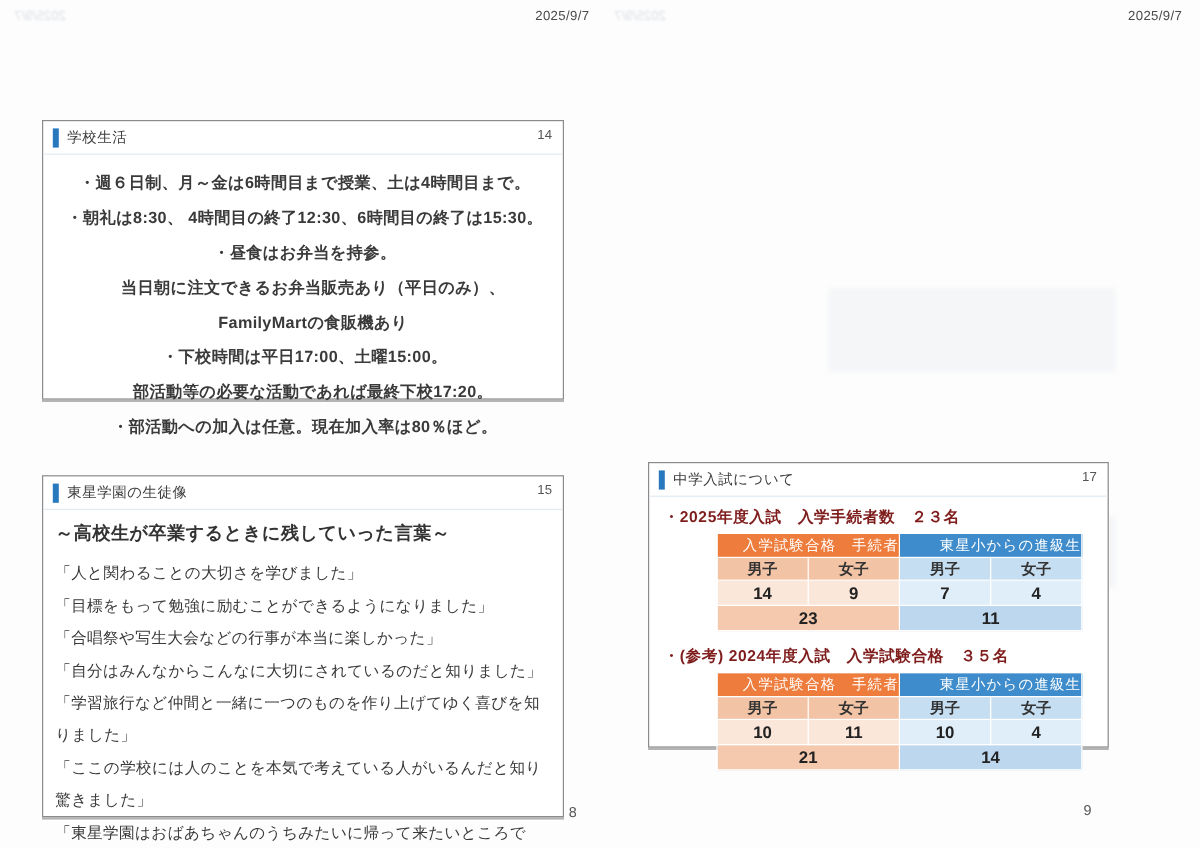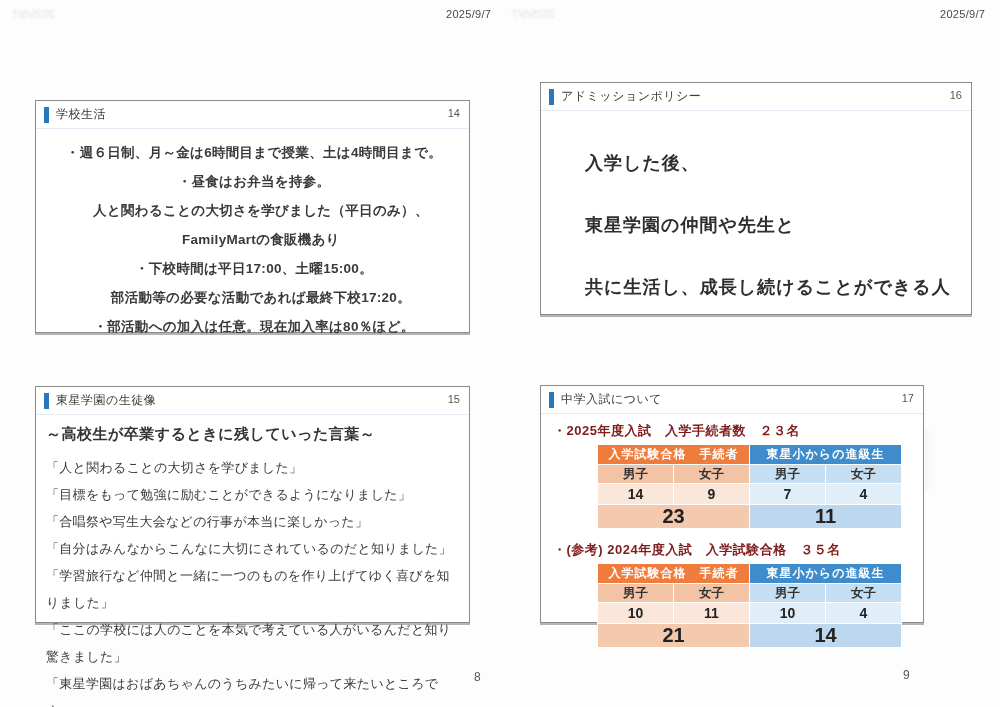--- a/index.html
+++ b/index.html
@@ -42,21 +42,21 @@
 
   .slide{
     position:absolute;
     background:#ffffff;
     border:1px solid var(--slide-border,#8b8b8b);
     box-shadow:0 2px 0 rgba(90,90,90,0.45);
     box-sizing:border-box;
   }
   #slide-school-life{left:35px;top:100px;width:435px;height:233px;}
   #slide-admission{left:540px;top:82px;width:432px;height:233px;}
-  #slide-students{left:35px;top:386px;width:435px;height:237px;}
+  #slide-students{left:35px;top:396px;width:435px;height:285px;}
   #slide-exam{left:540px;top:385px;width:384px;height:238px;}
 
   .slide-header{
     position:relative;
     display:flex;align-items:center;
     height:27px;
     padding:0 10px 0 8px;
     border-bottom:1px solid #e2ebf3;
   }
   .accent-bar{
@@ -108,31 +108,31 @@
     margin-left:44px;
     table-layout:fixed;
   }
   .exam-table td{
     width:75px;
     text-align:center;
     border:1px solid #ffffff;
     padding:0;
   }
   .exam-table .hdr{
-    height:19px;font-size:12px;font-weight:bold;color:#ffffff;letter-spacing:1px;
+    height:19px;font-size:12px;font-weight:normal;color:#ffffff;letter-spacing:1px;text-align:right;
   }
   .exam-table .hdr-orange{background:var(--orange,#EE7C3C);}
   .exam-table .hdr-blue{background:var(--blue,#3E8CCB);}
   .exam-table .sub{height:18px;font-size:12.5px;font-weight:bold;color:#333;}
   .exam-table .sub-orange{background:var(--orange-mid,#F2C3A5);}
   .exam-table .sub-blue{background:var(--blue-mid,#C6DEF1);}
   .exam-table .val{height:20px;font-size:14px;font-weight:bold;color:#222;}
   .exam-table .val-orange{background:var(--orange-light,#FAE7DA);}
   .exam-table .val-blue{background:var(--blue-light,#DFEEF9);}
-  .exam-table .tot{height:20px;font-size:20px;font-weight:bold;color:#222;}
+  .exam-table .tot{height:20px;font-size:14px;font-weight:bold;color:#222;}
   .exam-table .tot-orange{background:var(--orange-total,#F4C9AD);}
   .exam-table .tot-blue{background:var(--blue-total,#BDD7EE);}
 </style>
 </head>
 <body>
 
 <div class="page">
 
   <div class="date-stamp date-center">2025/9/7</div>
   <div class="date-stamp date-right">2025/9/7</div>
@@ -144,41 +144,30 @@
   <div class="ghost" style="left:190px;top:160px;width:250px;height:90px;"></div>
 
   <div class="slide" id="slide-school-life">
     <div class="slide-header">
       <div class="accent-bar"></div>
       <div class="slide-title">学校生活</div>
       <div class="slide-num">14</div>
     </div>
     <div class="slide-body bullets">
       <div class="bullet-line">・週６日制、月～金は6時間目まで授業、土は4時間目まで。</div>
+      <div class="bullet-line">・朝礼は8:30、 4時間目の終了12:30、6時間目の終了は15:30。</div>
       <div class="bullet-line">・昼食はお弁当を持参。</div>
-      <div class="bullet-line">　人と関わることの大切さを学びました（平日のみ）、</div>
+      <div class="bullet-line">　当日朝に注文できるお弁当販売あり（平日のみ）、</div>
       <div class="bullet-line">　FamilyMartの食販機あり</div>
       <div class="bullet-line">・下校時間は平日17:00、土曜15:00。</div>
       <div class="bullet-line">　部活動等の必要な活動であれば最終下校17:20。</div>
       <div class="bullet-line">・部活動への加入は任意。現在加入率は80％ほど。</div>
     </div>
   </div>
 
-  <div class="slide" id="slide-admission">
-    <div class="slide-header">
-      <div class="accent-bar"></div>
-      <div class="slide-title">アドミッションポリシー</div>
-      <div class="slide-num">16</div>
-    </div>
-    <div class="slide-body policy">
-      <div class="policy-line">入学した後、</div>
-      <div class="policy-line">東星学園の仲間や先生と</div>
-      <div class="policy-line">共に生活し、成長し続けることができる人</div>
-    </div>
-  </div>
 
   <div class="slide" id="slide-students">
     <div class="slide-header">
       <div class="accent-bar"></div>
       <div class="slide-title">東星学園の生徒像</div>
       <div class="slide-num">15</div>
     </div>
     <div class="slide-body students-body">
       <div class="quotes-heading">～高校生が卒業するときに残していった言葉～</div>
       <div class="quote-line">「人と関わることの大切さを学びました」</div>

